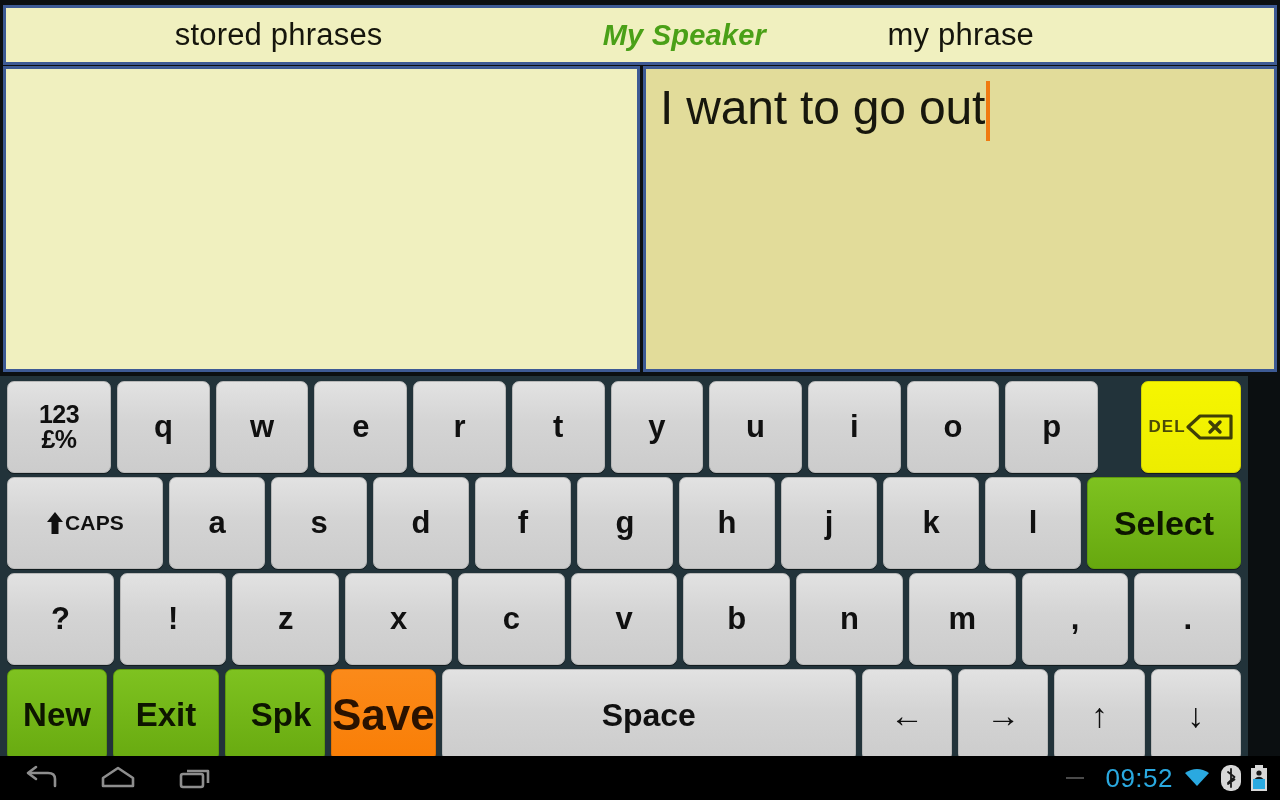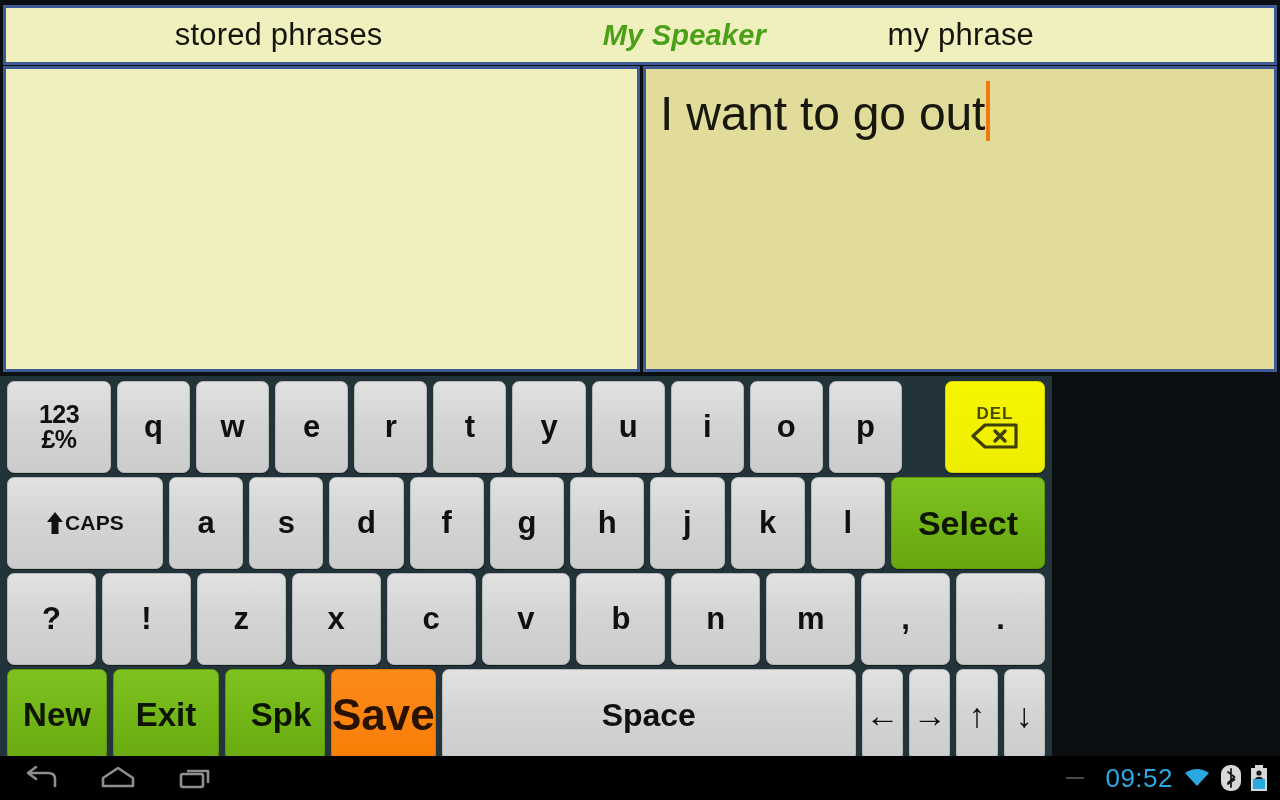--- a/index.html
+++ b/index.html
@@ -92,21 +92,21 @@
     width: 634px;
     height: 306px;
     box-sizing: border-box;
     background: #e2dc9a;
     border: 3px solid #3d5a94;
     overflow: hidden;
     padding: 12px 14px 0 14px;
   }
   .phrase-line {
     display: flex;
-    align-items: flex-end;
+    align-items: flex-start;
     font-size: 48px;
     line-height: 1.12;
     color: #17170d;
     letter-spacing: -0.2px;
   }
   .caret {
     display: inline-block;
     width: 4px;
     height: 60px;
     background: #f07a10;
@@ -117,21 +117,21 @@
     list-style: none;
     margin: 0;
     padding: 0;
   }
 
   
   .keyboard {
     position: absolute;
     left: 0;
     top: 376px;
-    width: 1052px;
+    width: 1248px;
     height: 380px;
     background: #22333a;
     box-sizing: border-box;
     padding: 5px 4px 4px 4px;
   }
   .krow {
     display: flex;
     align-items: stretch;
     width: 100%;
     margin-bottom: 4px;
@@ -159,21 +159,20 @@
     flex-direction: column;
     line-height: 1.0;
     font-size: 25px;
   }
   .key-num .l1 { letter-spacing: -0.5px; }
   .key-num .l2 { letter-spacing: -0.5px; }
 
   .key-del {
     background: linear-gradient(180deg, #f6f600 0%, #eded00 100%);
     border: 1px solid #d4d400;
-    flex-direction: column;
     line-height: 1.0;
     color: #3a3a00;
     margin-left: 40px;
   }
   .del-word {
     font-size: 17px;
     font-weight: bold;
     letter-spacing: 1px;
     color: #4a4a08;
     margin-bottom: 1px;

